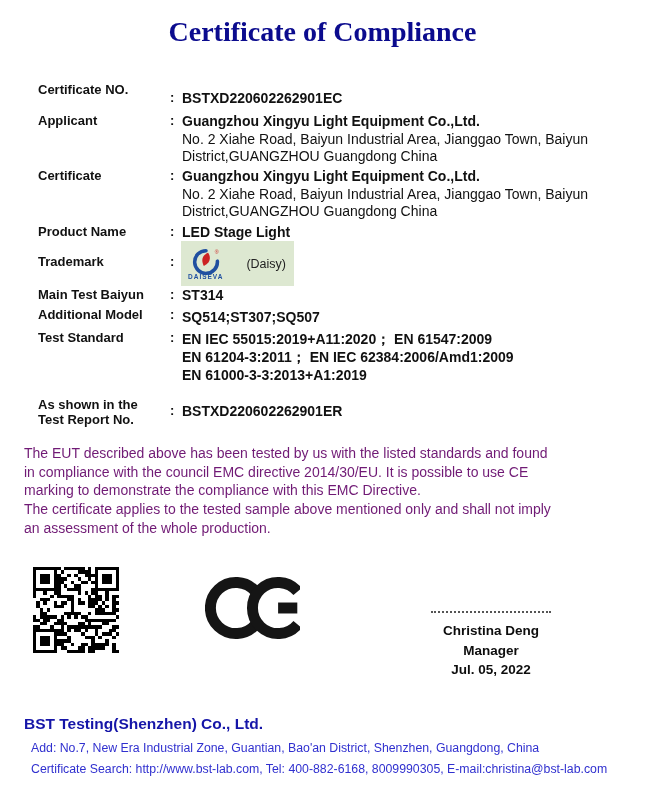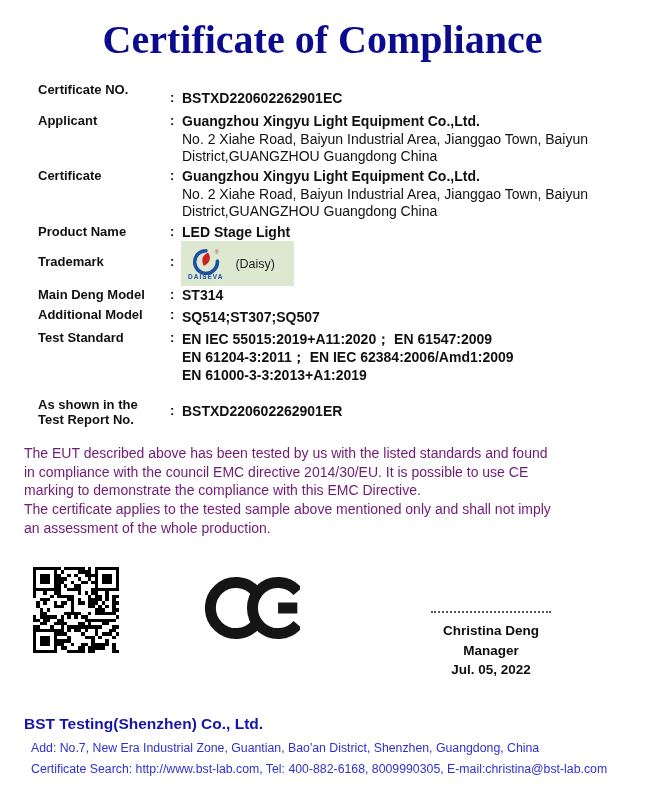--- a/index.html
+++ b/index.html
@@ -2,37 +2,37 @@
 <html style="--title-blue: #0b0b8e; --footer-company-blue: #1515a8; --footer-text-blue: #3030cf; --trademark-bg-green: #dde8d1; --logo-blue: #1f4fa0; --logo-red: #cc2222;"><head>
 <meta charset="utf-8">
 <style>
   html,body { margin:0; padding:0; background:#ffffff; }
   .page {
     position:relative; width:645px; height:790px; background:#ffffff;
     font-family:"Liberation Sans", sans-serif; color:#111; overflow:hidden;
   }
   .title {
     position:absolute; top:16px; left:0; width:645px; text-align:center;
-    font-family:"Liberation Serif", serif; font-weight:bold; font-size:40px;
+    font-family:"Liberation Serif", serif; font-weight:bold; font-size:28px;
     color:var(--title-blue,#0b0b8e); letter-spacing:0px; white-space:nowrap;
   }
   .lbl { position:absolute; left:38px; font-weight:bold; font-size:13px; line-height:15px; white-space:nowrap; }
   .col { position:absolute; left:170px; font-weight:bold; font-size:13px; }
   .val { position:absolute; left:182px; font-size:14px; line-height:17.5px; white-space:nowrap; }
   .b { font-weight:bold; }
   .line { display:block; }
   .std .line { line-height:18px; font-weight:bold; }
   .statement { position:absolute; left:24px; top:444px; width:606px; font-size:14px; line-height:18.7px; color:#701a75; }
   .tm-box {
     position:absolute; left:181px; top:241px; width:113px; height:45px;
     background:var(--trademark-bg-green,#dde8d1); display:flex; align-items:center;
   }
   .tm-logo { display:flex; flex-direction:column; align-items:center; margin-left:7px; }
   .tm-brand { font-size:6.5px; font-weight:bold; color:#1f4fa0; letter-spacing:1px; margin-top:-3px; }
-  .tm-note { font-size:12.5px; color:#222; margin-left:12px; }
+  .tm-note { font-size:12.5px; color:#222; margin-left:23px; }
   .qr { position:absolute; left:33px; top:567px; width:86px; height:86px; }
   .ce { position:absolute; left:205px; top:576px; width:95px; height:64px; }
   .sig { position:absolute; left:408px; top:603px; width:166px; text-align:center; }
   .sig-dots { display:inline-block; width:120px; height:0; border-top:2px dotted #555; margin-bottom:4px; }
   .sig-line { display:block; font-weight:bold; font-size:13.5px; line-height:19.5px; color:#0d0d0d; }
   .f-company { position:absolute; left:24px; top:715px; font-weight:bold; font-size:15.5px; color:var(--footer-company-blue,#1515a8); }
   .f-small { position:absolute; left:24px; font-size:12.3px; color:var(--footer-text-blue,#3030cf); white-space:nowrap;margin-left:7px; }
 </style>
 </head>
 <body>
@@ -72,21 +72,21 @@
       <svg width="28" height="28" viewBox="0 0 32 32">
         <path d="M16 3 a13 13 0 1 0 13 12" fill="none" stroke="#1f4fa0" stroke-width="4" stroke-linecap="round"></path>
         <path d="M16 5 C21 9 22 15 16 21 C10 15 11 9 16 5 Z" fill="#cc2222" transform="rotate(18 16 13)"></path>
         <text x="26" y="7" font-size="6" fill="#cc2222">®</text>
       </svg>
       <div class="tm-brand">DAISEVA</div>
     </div>
     <div class="tm-note">(Daisy)</div>
   </div>
 
-  <div class="lbl" style="top:287px">Main Deng Model</div>
+  <div class="lbl" style="top:287px">Main Test Baiyun</div>
   <div class="col" style="top:287px">:</div>
   <div class="val b" style="top:287px">ST314</div>
 
   <div class="lbl" style="top:307px">Additional Model</div>
   <div class="col" style="top:307px">:</div>
   <div class="val b" style="top:309px">SQ514;ST307;SQ507</div>
 
   <div class="lbl" style="top:330px">Test Standard</div>
   <div class="col" style="top:330px">:</div>
   <div class="val std" style="top:330px">

